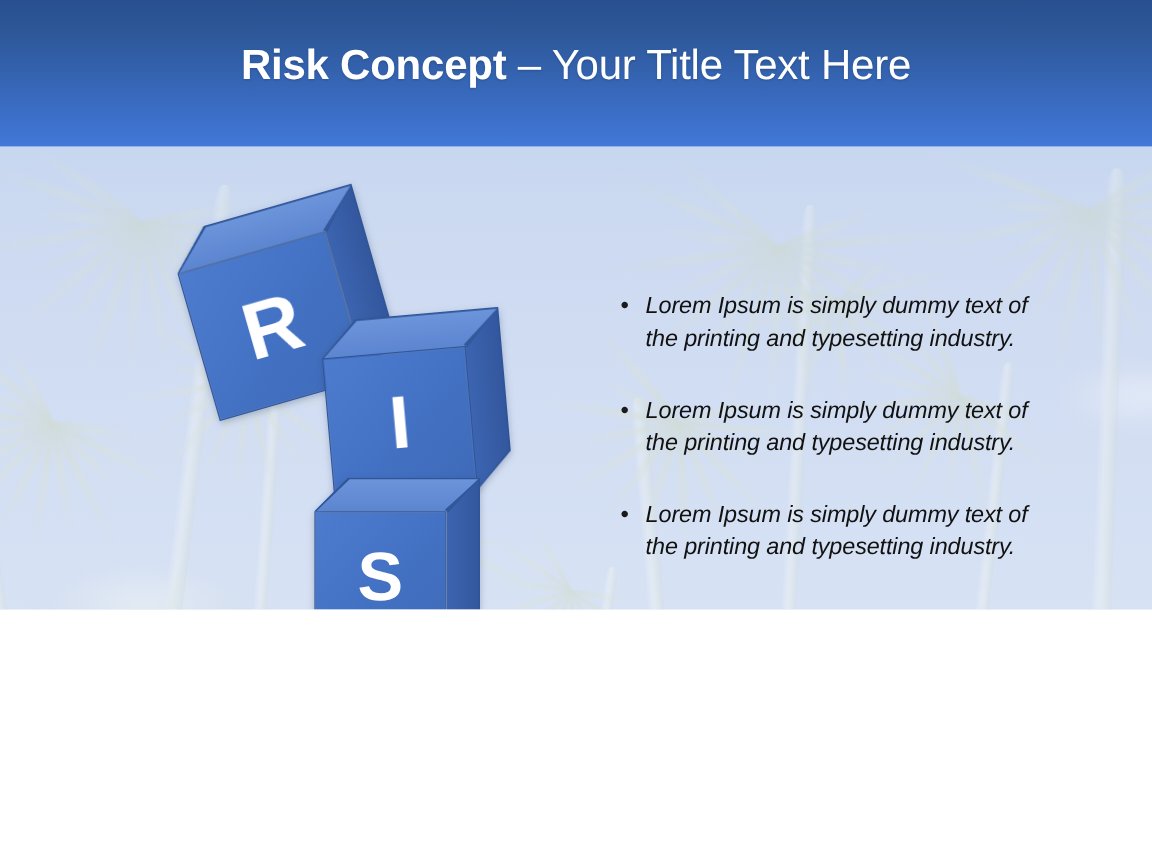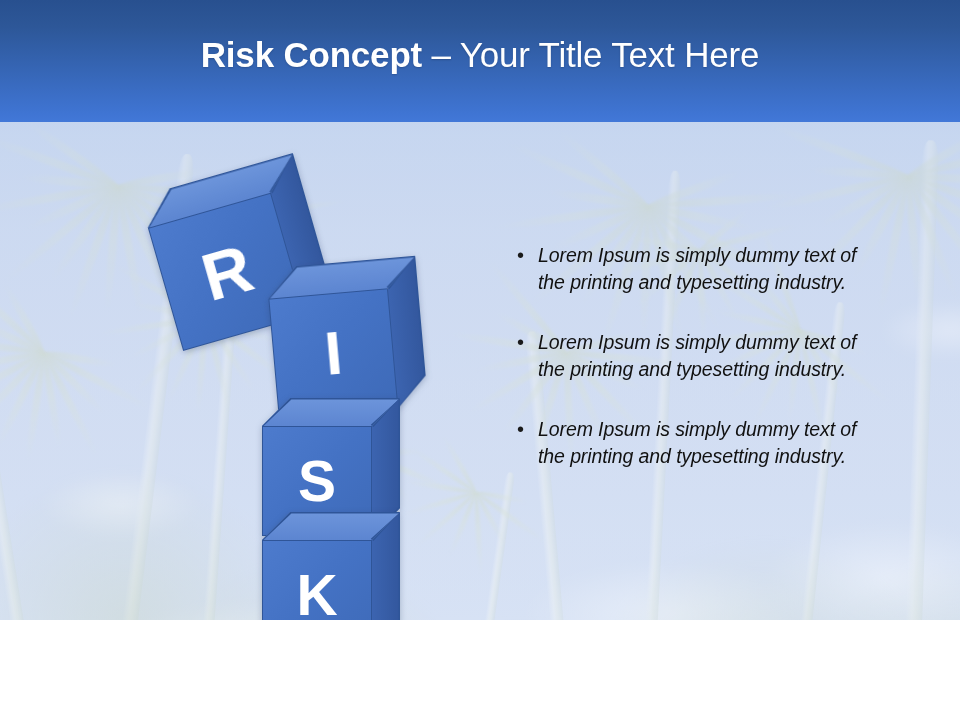--- a/index.html
+++ b/index.html
@@ -7,21 +7,21 @@
     padding: 0;
     background: #ffffff;
   }
   body {
     font-family: "Liberation Sans", sans-serif;
   }
 
   #slide {
     position: relative;
     width: 960px;
-    height: 620px;
+    height: 508px;
     overflow: hidden;
     background: #c9d6ee;
   }
 
   
   .bg-root {
     position: absolute;
     inset: 0;
     overflow: hidden;
   }

